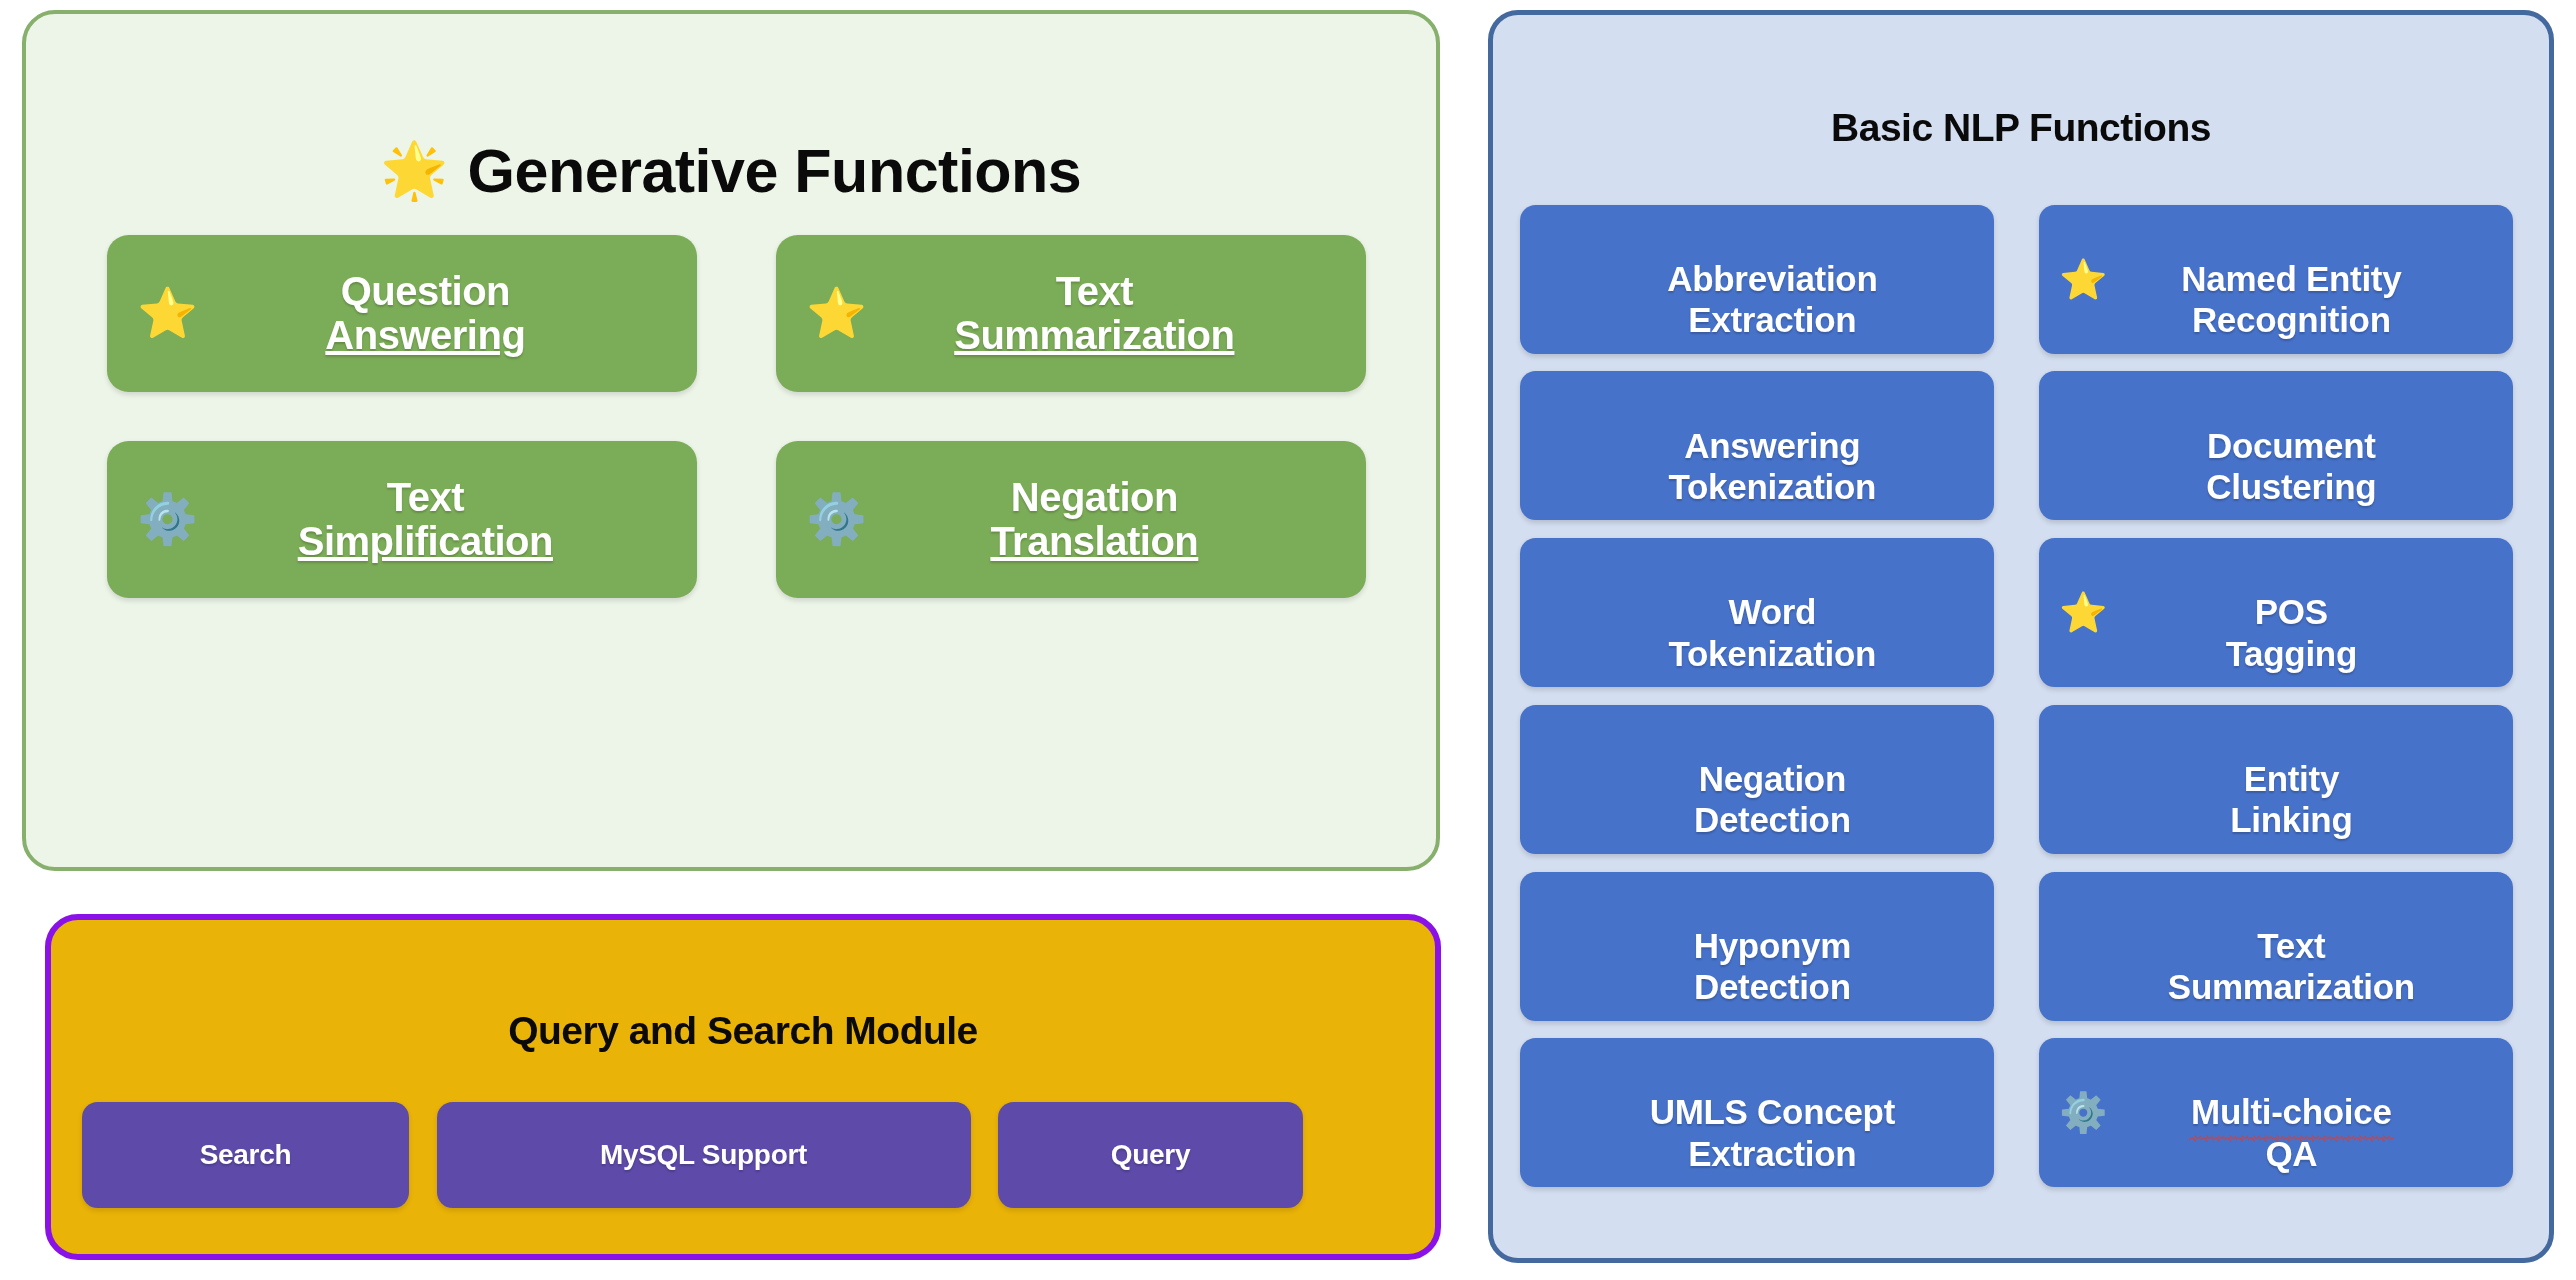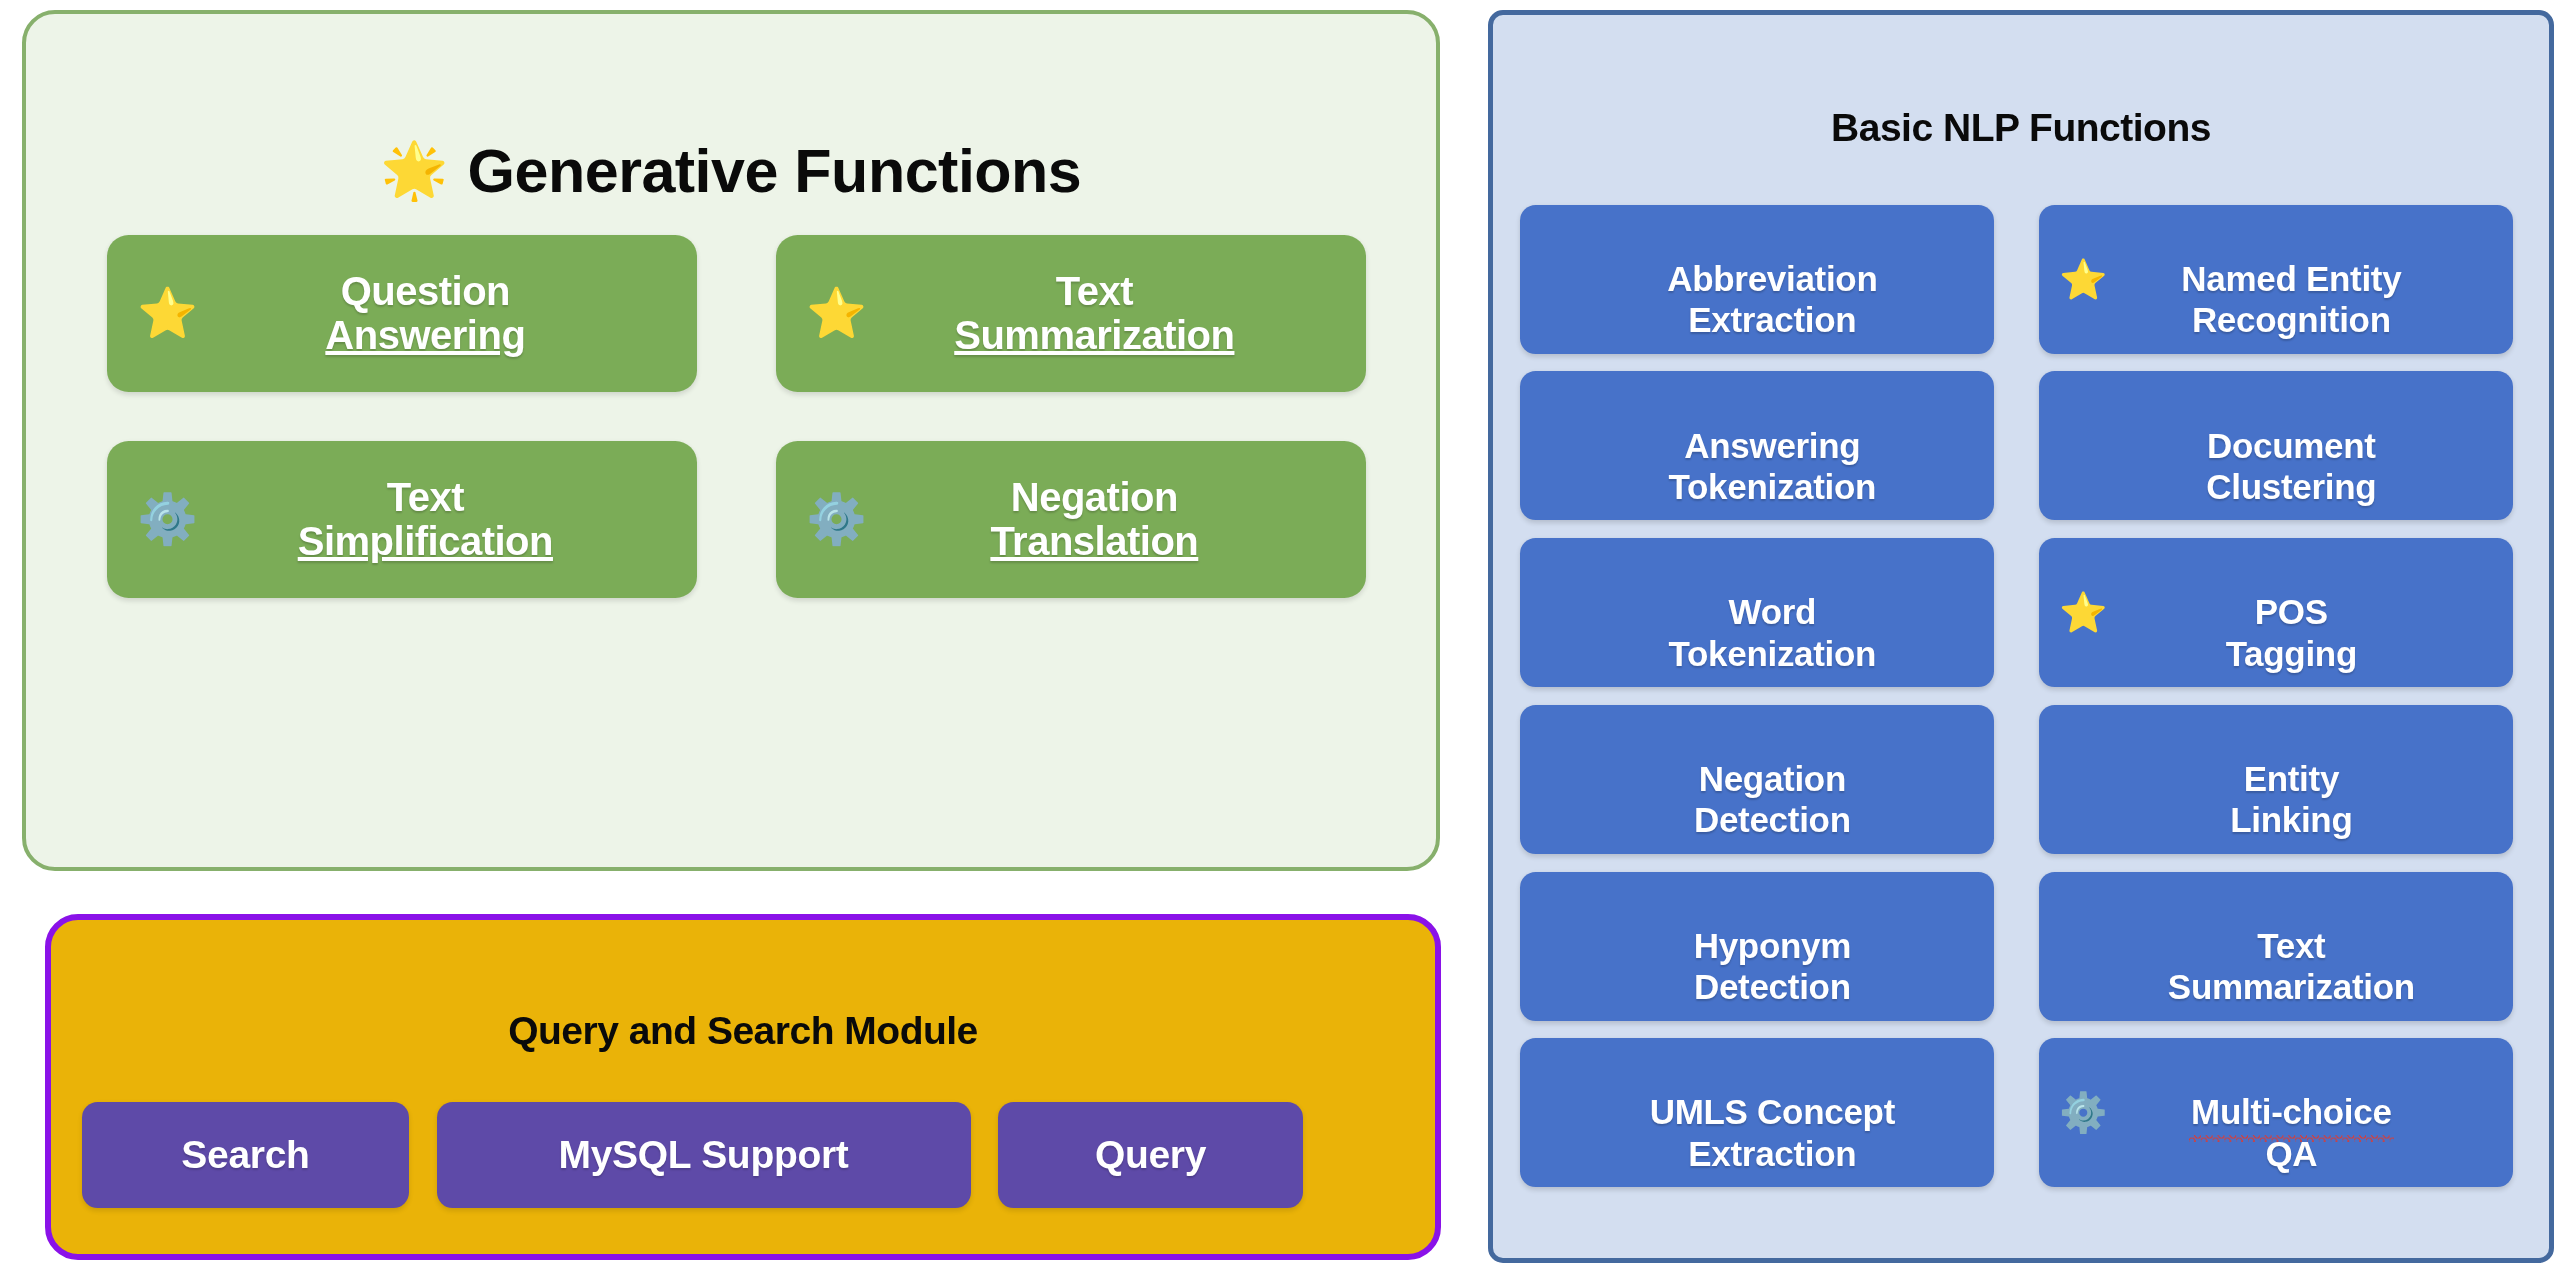--- a/index.html
+++ b/index.html
@@ -46,21 +46,21 @@
     border-radius: 33px;
   }
 
   #nlp-panel {
     left: 1488px;
     top: 9.8px;
     width: 1066px;
     height: 1253px;
     background: #D3DEF0;
     border: 5.9px solid #44699E;
-    border-radius: 15px;
+    border-radius: 30px;
   }
 
   
   .panel-title {
     text-align: center;
     font-weight: bold;
     color: #0a0a0a;
     letter-spacing: -0.5px;
     white-space: nowrap;
   }
@@ -151,21 +151,21 @@
   }
   .query-btn {
     background: #5E4AA8;
     border-radius: 15.7px;
     height: 106px;
     display: flex;
     align-items: center;
     justify-content: center;
     color: #ffffff;
     font-weight: bold;
-    font-size: 39px;
+    font-size: 28px;
     letter-spacing: -0.3px;
     box-shadow: 0 2.9px 4.9px rgba(0,0,0,0.12);
     text-shadow: 0 2px 2px rgba(0,0,0,0.18);
     white-space: nowrap;
   }
   .query-btn.w-search  { width: 327px; }
   .query-btn.w-mysql   { width: 534px; }
   .query-btn.w-query   { width: 305px; }
 
   

